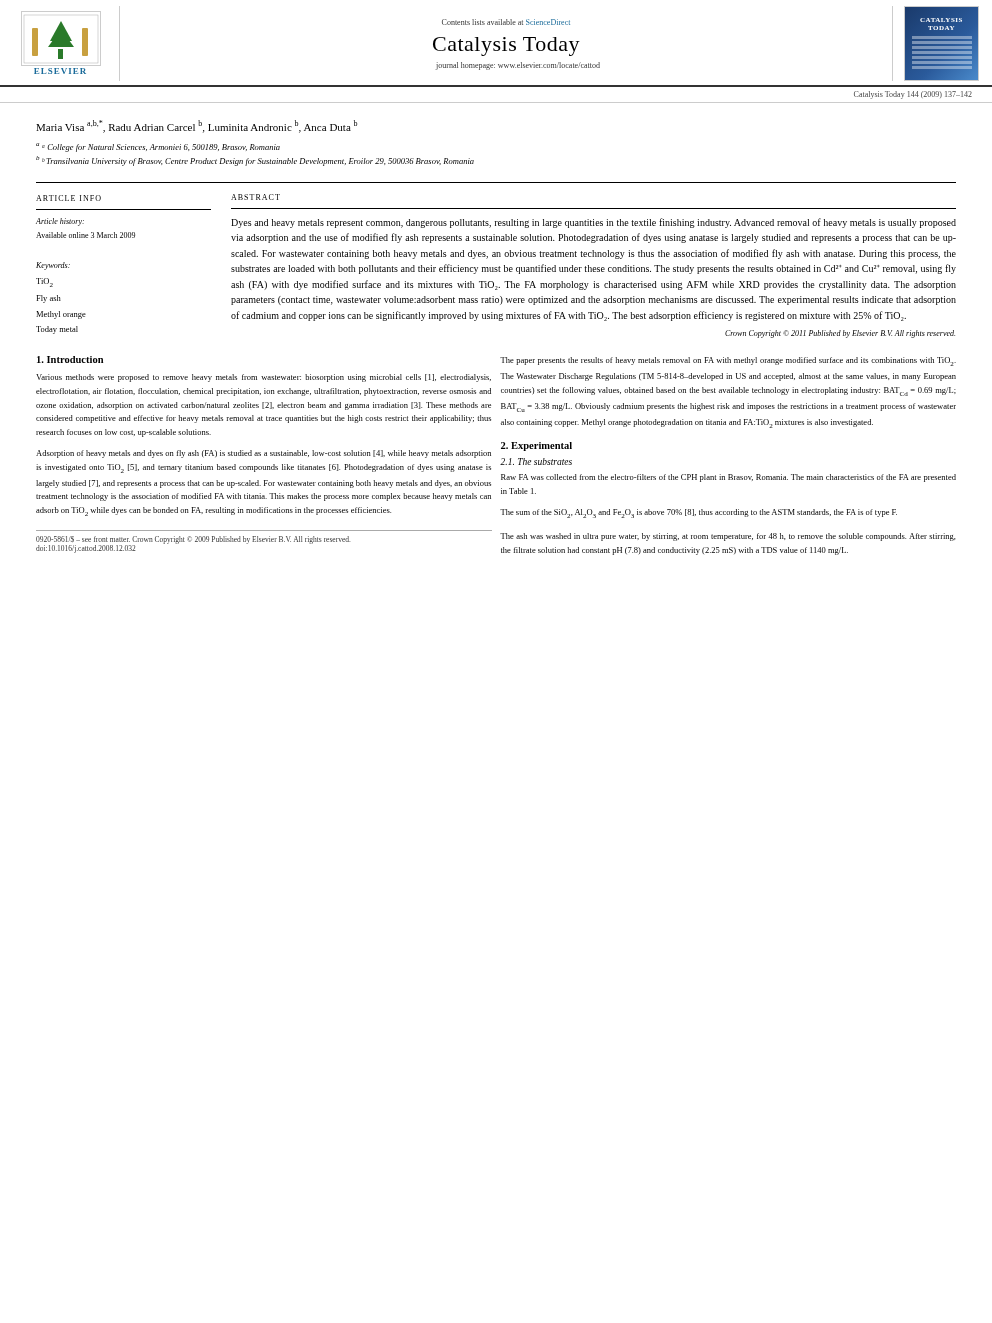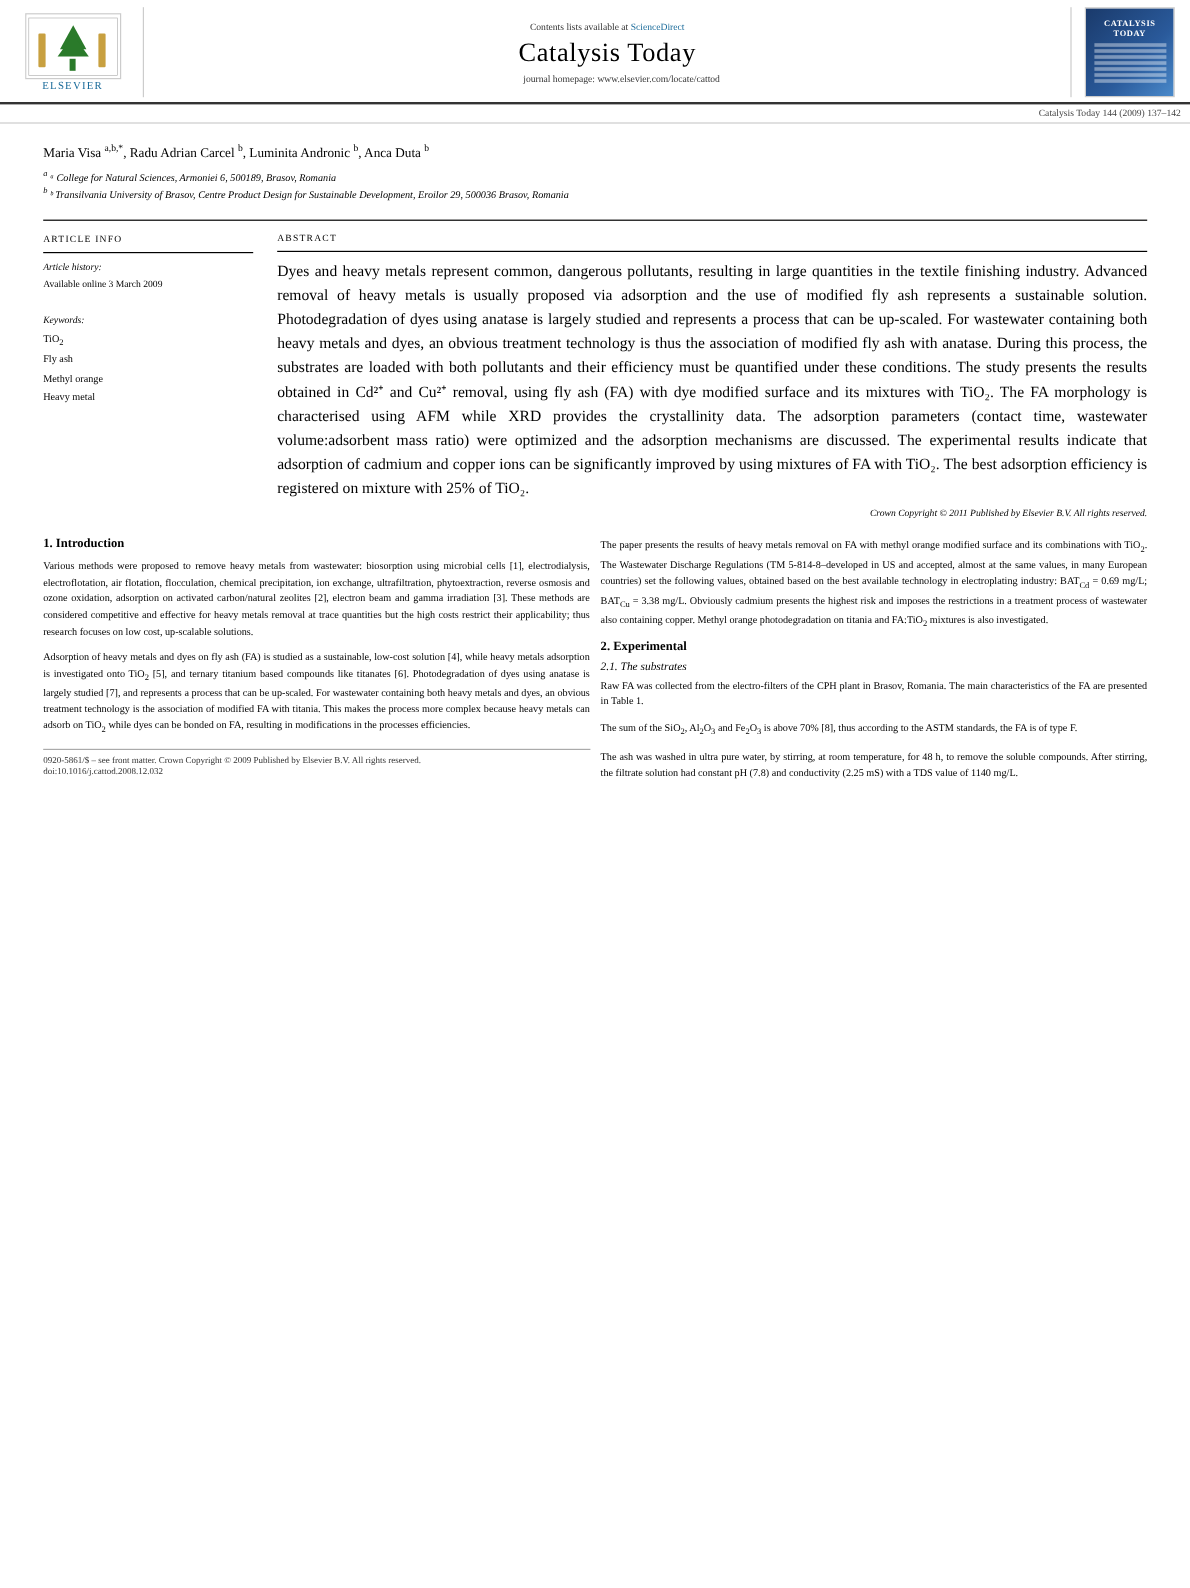--- a/index.html
+++ b/index.html
@@ -44,21 +44,21 @@
       align-items: center;
       justify-content: center;
       font-size: 7px;
       color: #666;
       position: relative;
       overflow: hidden;
     }
 
     .elsevier-text {
       font-size: 9px;
-      font-weight: normal;
+      font-weight: bold;
       letter-spacing: 1px;
       color: #1a6b9a;
       margin-top: 0;
     }
 
     .journal-header-center {
       flex: 1;
       display: flex;
       flex-direction: column;
       align-items: center;
@@ -128,21 +128,21 @@
 
     .badge-line {
       height: 3px;
       background: rgba(255,255,255,0.4);
       width: 100%;
     }
 
     .header-citation {
       text-align: right;
       font-size: 8px;
-      padding: 3px 8px;
+      padding: 3px 20px;
       color: #444;
       border-bottom: 1px solid #ccc;
     }
 
     .article-container {
       padding: 16px 36px 20px 36px;
     }
 
     .article-title {
       font-size: 17px;
@@ -228,21 +228,21 @@
 
     .abstract-section .section-title {
       font-size: 8px;
       font-variant: small-caps;
       letter-spacing: 1px;
       text-transform: uppercase;
       margin-bottom: 6px;
     }
 
     .abstract-text {
-      font-size: 13px;
+      font-size: 10px;
       line-height: 1.55;
       text-align: justify;
     }
 
     .copyright-line {
       font-size: 8px;
       text-align: right;
       margin-top: 6px;
       font-style: italic;
     }
@@ -380,21 +380,21 @@
       <div class="article-info-section">
         <div class="section-title">ARTICLE INFO</div>
         <hr style="border:none;border-top:1px solid #000;margin-bottom:6px;">
         <div class="sub-label">Article history:</div>
         <div class="value">Available online 3 March 2009</div>
         <div class="sub-label">Keywords:</div>
         <div class="keywords-list">
           <div>TiO<sub>2</sub></div>
           <div>Fly ash</div>
           <div>Methyl orange</div>
-          <div>Heavy metal</div>
+          <div>Today metal</div>
         </div>
       </div>
     </div>
 
     <div class="right-column abstract-section">
       <div class="section-title">ABSTRACT</div>
       <hr style="border:none;border-top:1px solid #000;margin-bottom:6px;">
       <div class="abstract-text">Dyes and heavy metals represent common, dangerous pollutants, resulting in large quantities in the textile finishing industry. Advanced removal of heavy metals is usually proposed via adsorption and the use of modified fly ash represents a sustainable solution. Photodegradation of dyes using anatase is largely studied and represents a process that can be up-scaled. For wastewater containing both heavy metals and dyes, an obvious treatment technology is thus the association of modified fly ash with anatase. During this process, the substrates are loaded with both pollutants and their efficiency must be quantified under these conditions. The study presents the results obtained in Cd²⁺ and Cu²⁺ removal, using fly ash (FA) with dye modified surface and its mixtures with TiO₂. The FA morphology is characterised using AFM while XRD provides the crystallinity data. The adsorption parameters (contact time, wastewater volume:adsorbent mass ratio) were optimized and the adsorption mechanisms are discussed. The experimental results indicate that adsorption of cadmium and copper ions can be significantly improved by using mixtures of FA with TiO₂. The best adsorption efficiency is registered on mixture with 25% of TiO₂.</div>
       <div class="copyright-line">Crown Copyright © 2011 Published by Elsevier B.V. All rights reserved.</div>
     </div>

